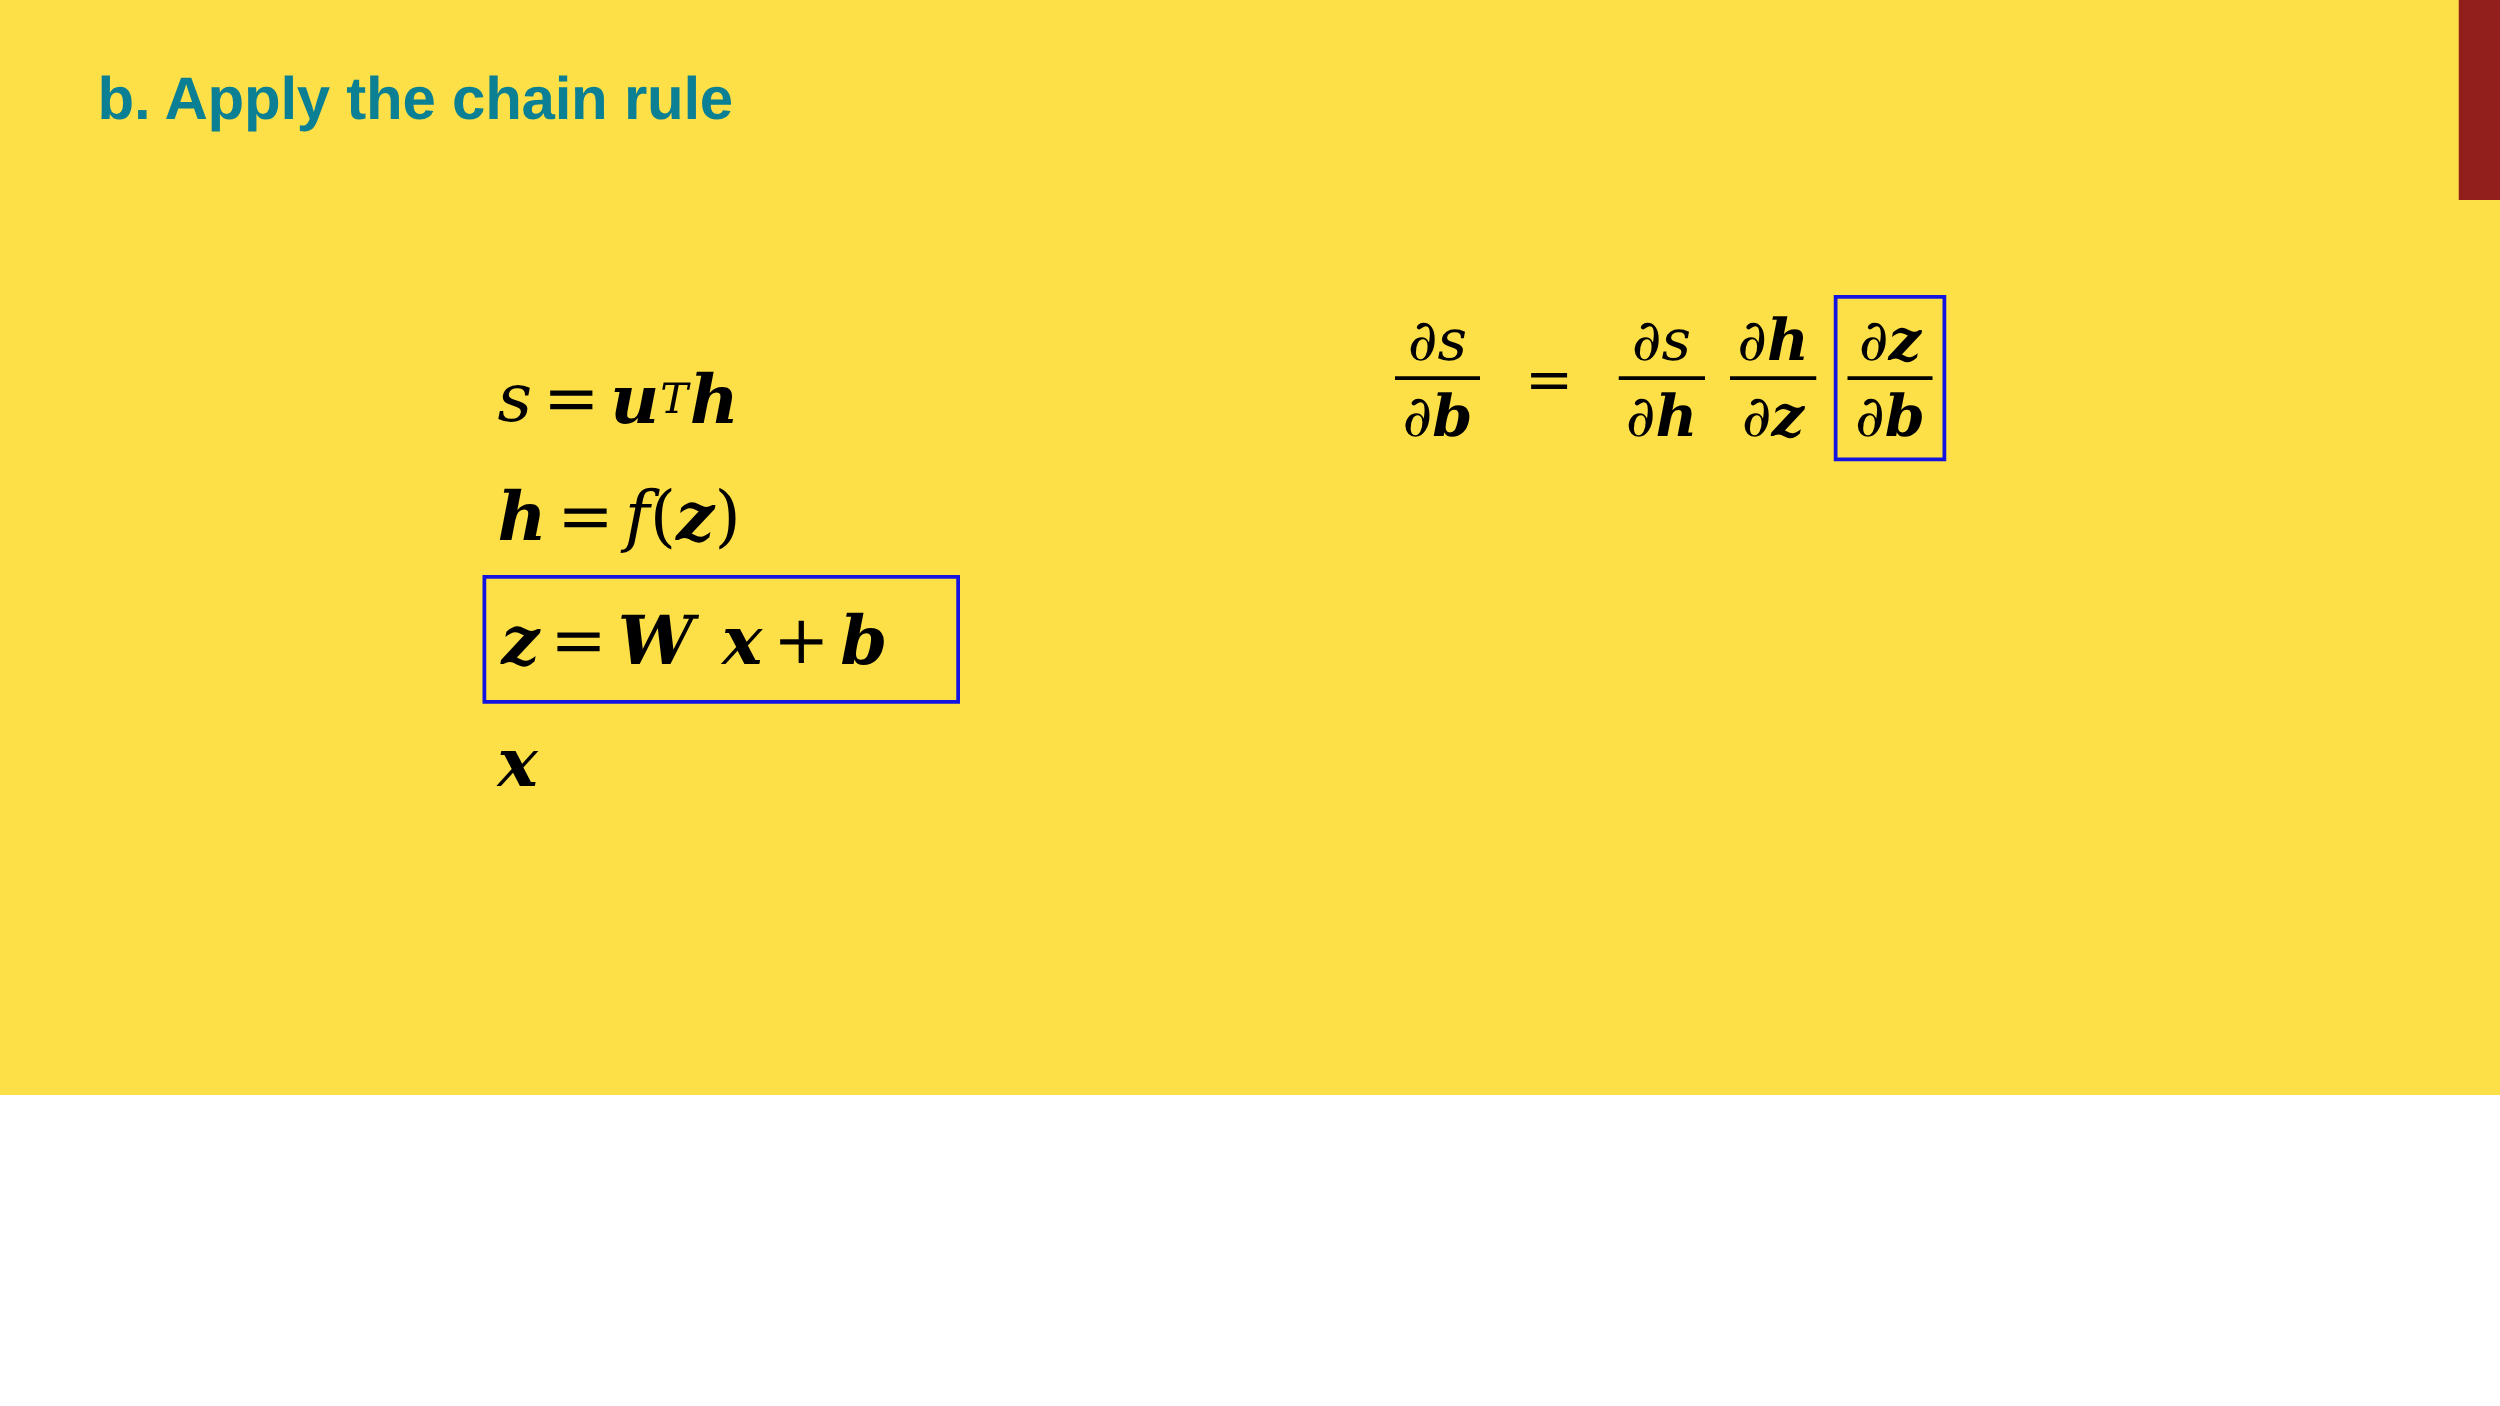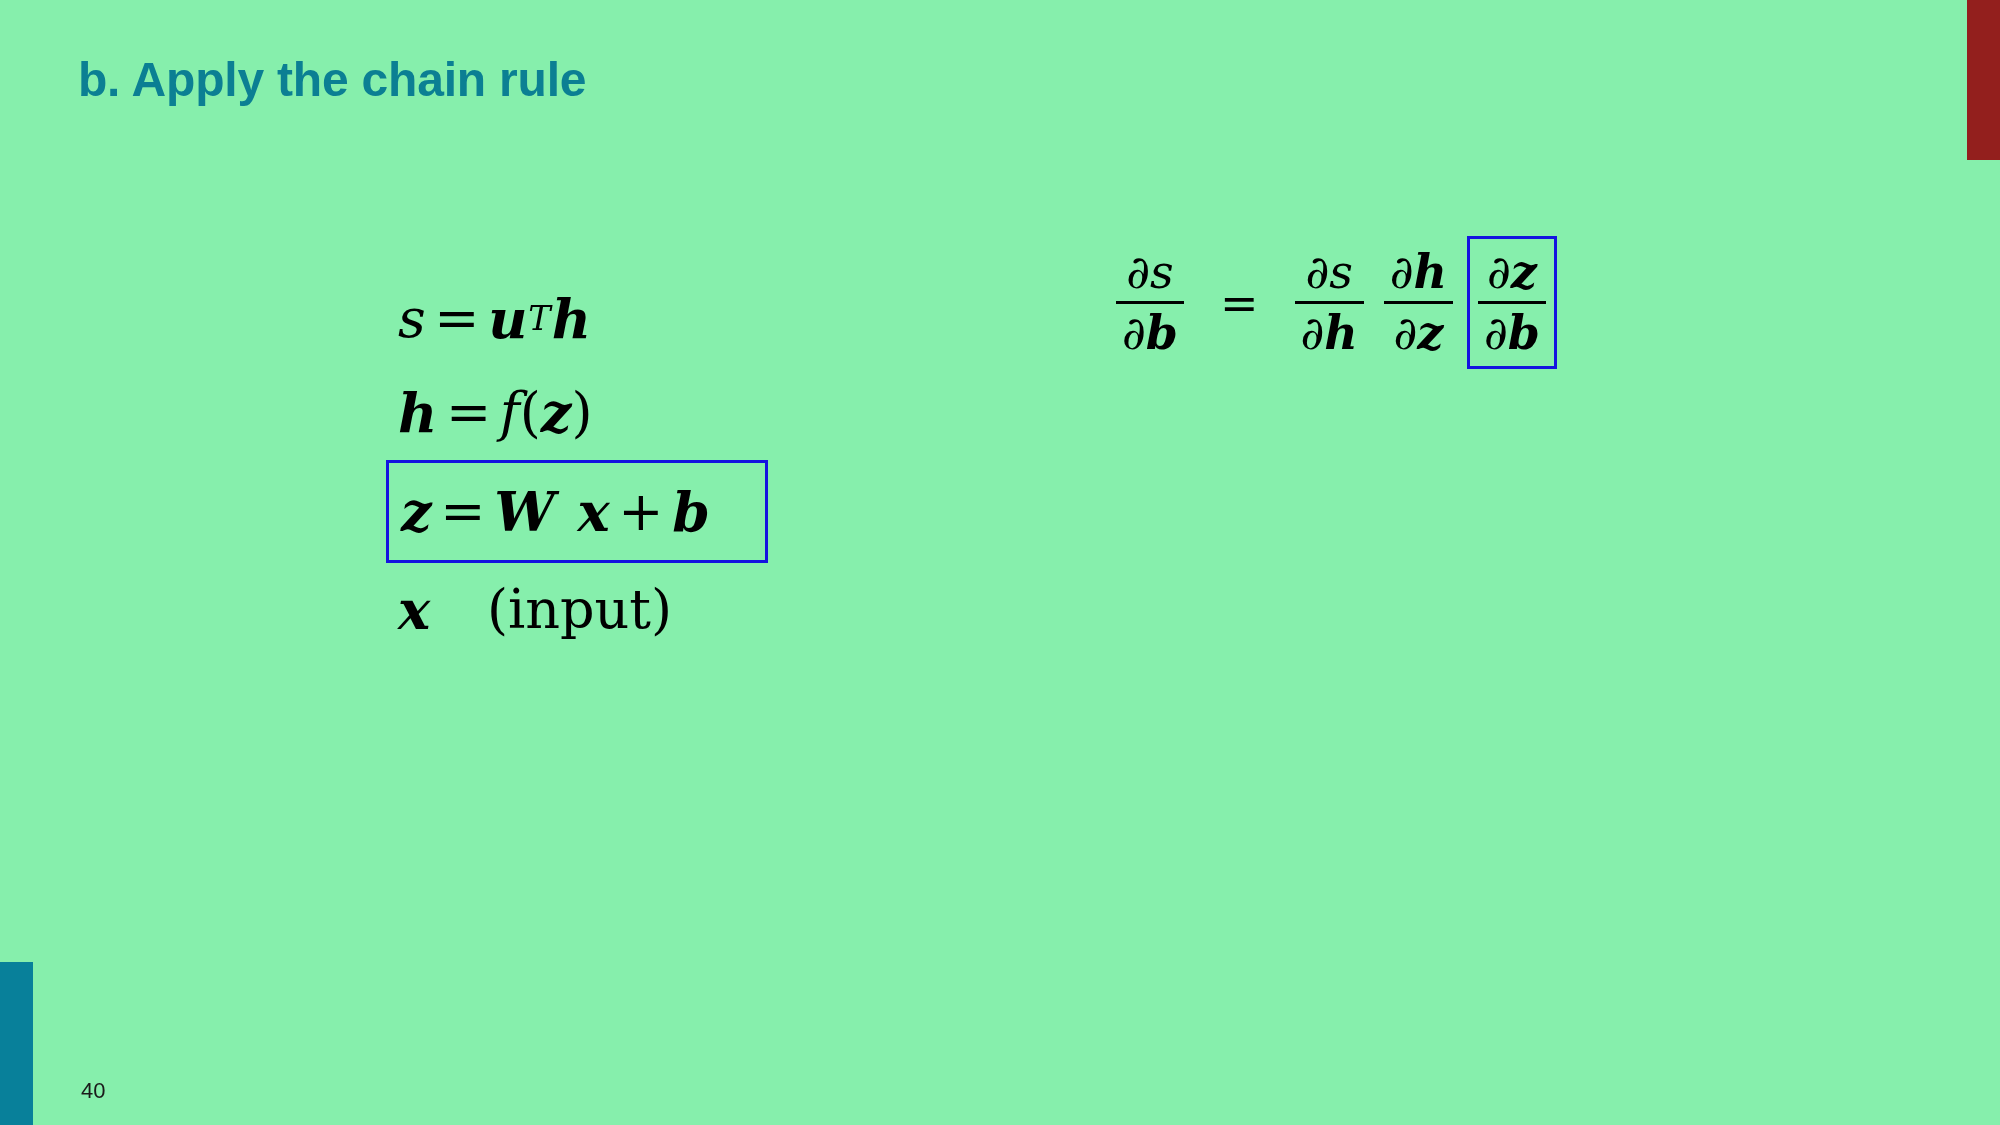--- a/index.html
+++ b/index.html
@@ -6,22 +6,22 @@
     margin: 0;
     padding: 0;
     background: #ffffff;
   }
   body {
     font-family: "Liberation Sans", sans-serif;
   }
   #slide {
     position: relative;
     width: 2000px;
-    height: 1125px;
-    background: #86efac;
+    height: 876px;
+    background: #fde047;
     overflow: hidden;
   }
 
   
   .accent-bar-red {
     position: absolute;
     top: 0;
     left: 1967px;
     width: 33px;
     height: 160px;
@@ -199,21 +199,20 @@
       <span class="mb">W</span>
         <span class="gap-sm"></span>
         <span class="mb">x</span>
       <span class="op">+</span>
       <span class="mb">b</span>
     </div>
 
     <div class="eq-line math">
       <span class="mb">x</span>
       <span class="gap-lg"></span>
-      <span class="mu">(input)</span>
     </div>
 
   </div>
 
   <div class="chain-eq math">
 
     <span class="frac">
       <span class="num"><span class="pd">∂</span><span class="mi">s</span></span>
       <span class="bar"></span>
       <span class="den"><span class="pd">∂</span><span class="mb">b</span></span>

